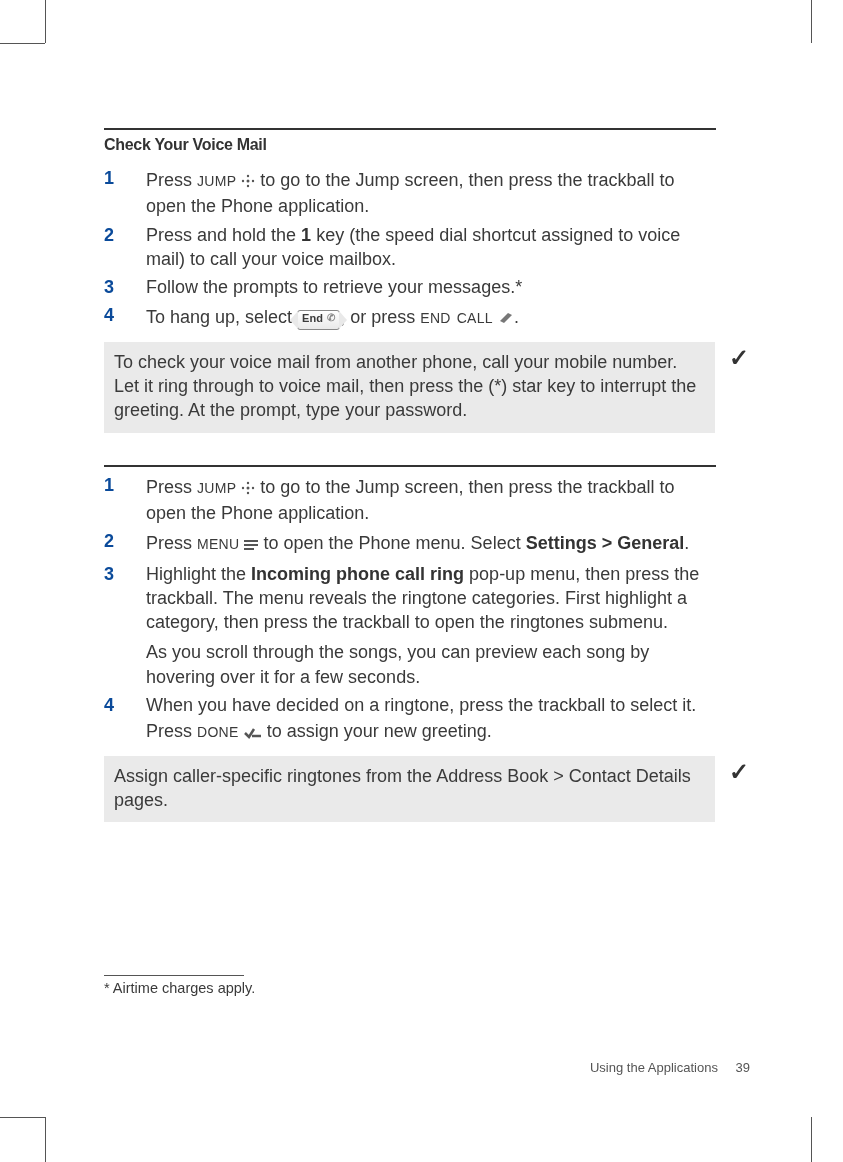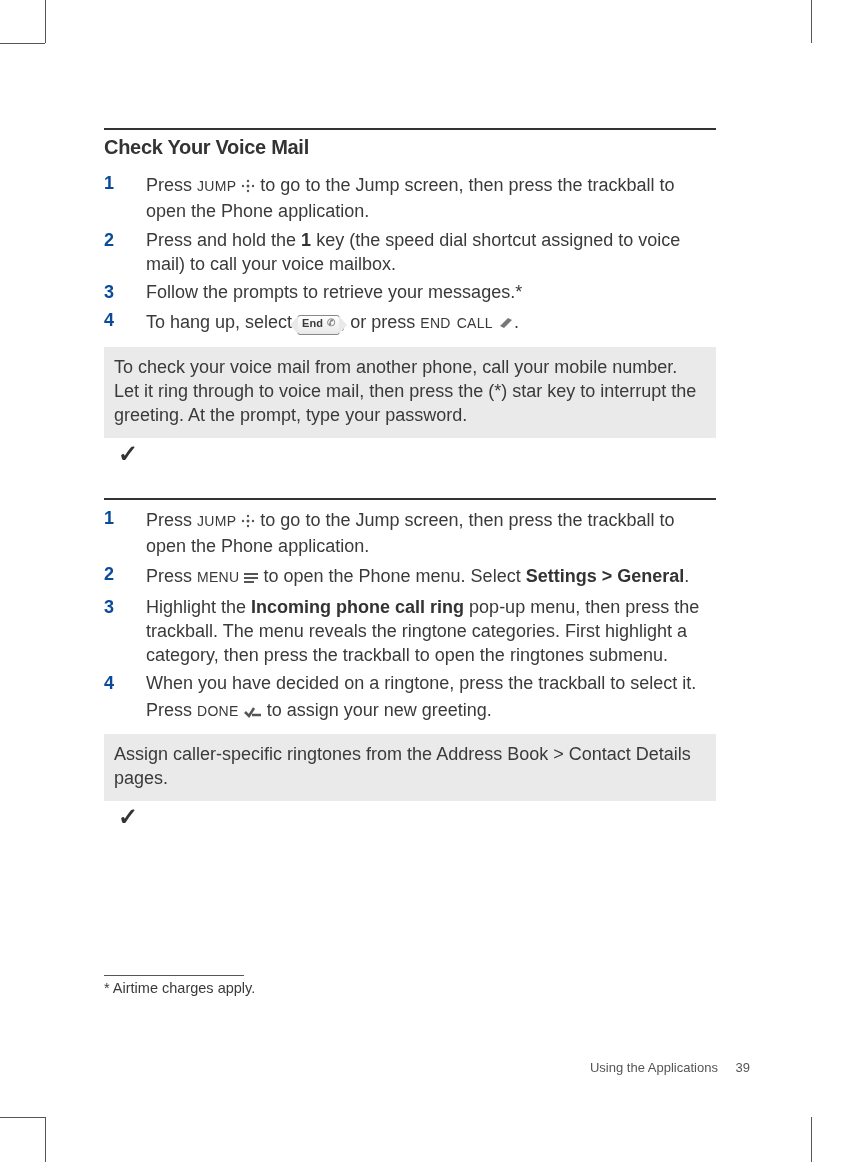--- a/index.html
+++ b/index.html
@@ -19,21 +19,21 @@
   .crop-bot-right-v { position: absolute; top: 1117px; left: 811px; height: 45px; border-left: 1px solid #555; }
 
   .page {
     position: absolute;
     left: 104px;
     top: 128px;
     width: 645px;
   }
   .rule { border-top: 2.5px solid #333; margin-bottom: 6px; width: 612px; }
   h2 {
-    font-size: 20px;
+    font-size: 16px;
     font-weight: bold;
     margin: 0 0 12px 0;
     color: #333;
     font-family: "Arial Black", Arial, sans-serif;
     letter-spacing: -0.3px;
   }
   ol.steps {
     list-style: none;
     margin: 0 0 10px 0;
     padding: 0;
@@ -60,21 +60,21 @@
     vertical-align: -2px;
   }
   .tipband {
     background: #eaeaea;
     padding: 8px 10px 10px 10px;
     width: 592px;
     font-size: 18px;
     line-height: 1.35;
     margin-bottom: 0;
   }
-  .tipwrap { display: flex; align-items: flex-start; flex-direction: column; }
+  .tipwrap { display: flex; align-items: flex-start; }
   .check {
     padding-left: 14px;
     font-size: 24px;
     font-weight: bold;
     color: #333;
     line-height: 1;
     padding-top: 4px;
   }
   .section { margin-bottom: 32px; }
   .footnote-rule {
@@ -212,20 +212,21 @@
                 <rect x="0" y="1" width="14" height="2" fill="#555"></rect>
                 <rect x="0" y="5" width="14" height="2" fill="#555"></rect>
                 <rect x="0" y="9" width="10" height="2" fill="#555"></rect>
               </svg></span><span> to open the Phone menu. Select </span><b>Settings &gt; General</b><span>.</span>
         </span>
       </li>
       <li>
         <span class="num">3</span>
         <span class="txt">
           <span>Highlight the </span><b>Incoming phone call ring</b><span> pop-up menu, then press the trackball. The menu reveals the ringtone categories. First highlight a category, then press the trackball to open the ringtones submenu.</span>
+          <div class="para">As you scroll through the songs, you can preview each song by hovering over it for a few seconds.</div>
         </span>
       </li>
       <li>
         <span class="num">4</span>
         <span class="txt">
           <span>When you have decided on a ringtone, press the trackball to select it. Press </span><span class="smallcaps">done</span>
           <span class="icon"><svg width="18" height="12" viewBox="0 0 18 12">
                 <path d="M1 6 L5 10 L10 2" stroke="#555" stroke-width="2.5" fill="none"></path>
                 <path d="M8 9 L17 9" stroke="#555" stroke-width="2.5"></path>
               </svg></span><span> to assign your new greeting.</span>

